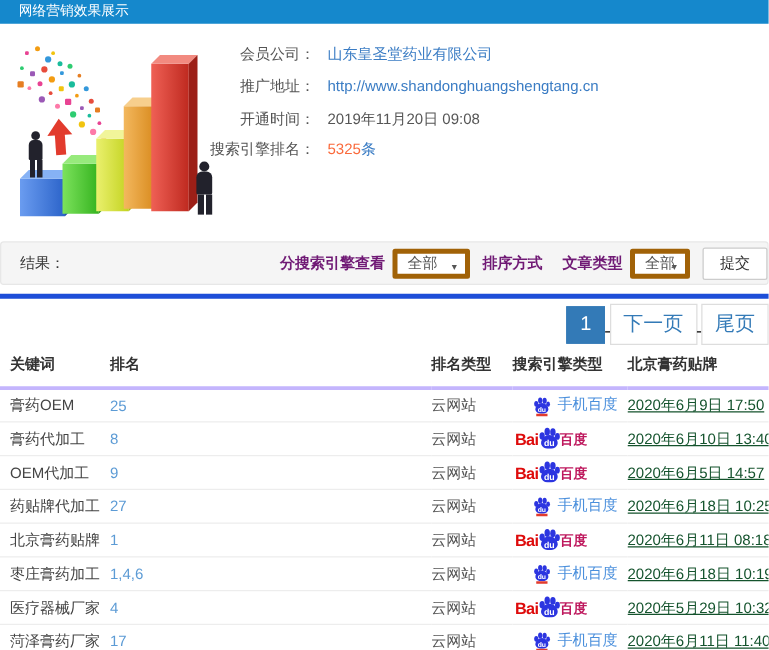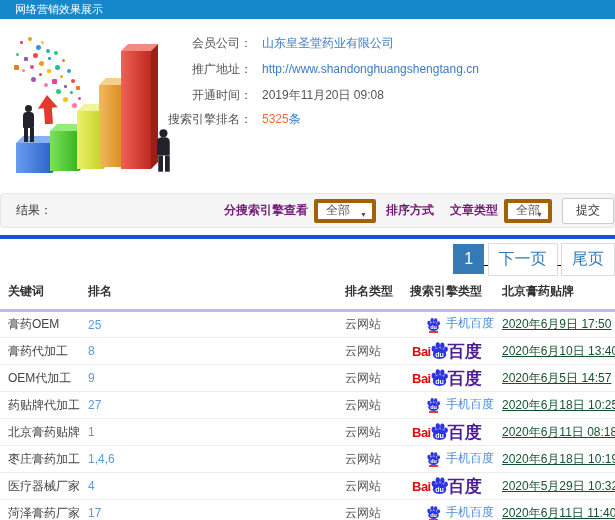--- a/index.html
+++ b/index.html
@@ -86,21 +86,21 @@
   
   .eng-mobile { display:inline-flex; align-items:center; margin-left:16px; }
   .paw-wrap { position:relative; display:inline-block; line-height:0; }
   .paw { display:inline-block; }
   .paw-sm { width:15px; height:14px; color:#2c35e0; }
   .dash { position:absolute; left:3px; bottom:-2px; width:9px; height:2px; background:#e23b2d; }
   .m-label { font-style:normal; color:#4a8fdc; margin-left:5px; }
   .eng-baidu { display:inline-flex; align-items:center; margin-left:2px; }
   .eng-baidu .bai { color:#de0b0b; font-weight:700; font-size:13px; letter-spacing:-0.5px; }
   .eng-baidu .paw-lg { width:19px; height:18px; color:#2c35e0; margin:0 0 3px -1px; }
-  .eng-baidu .cn { color:#4c1d95; font-weight:700; font-size:17px; margin-left:-1px; }
+  .eng-baidu .cn { color:#be185d; font-weight:700; font-size:11px; margin-left:-1px; }
 </style>
 </head>
 <body>
 
 <div class="page">
 
   <header class="app-header">
     <span>网络营销效果展示</span>
   </header>
 

